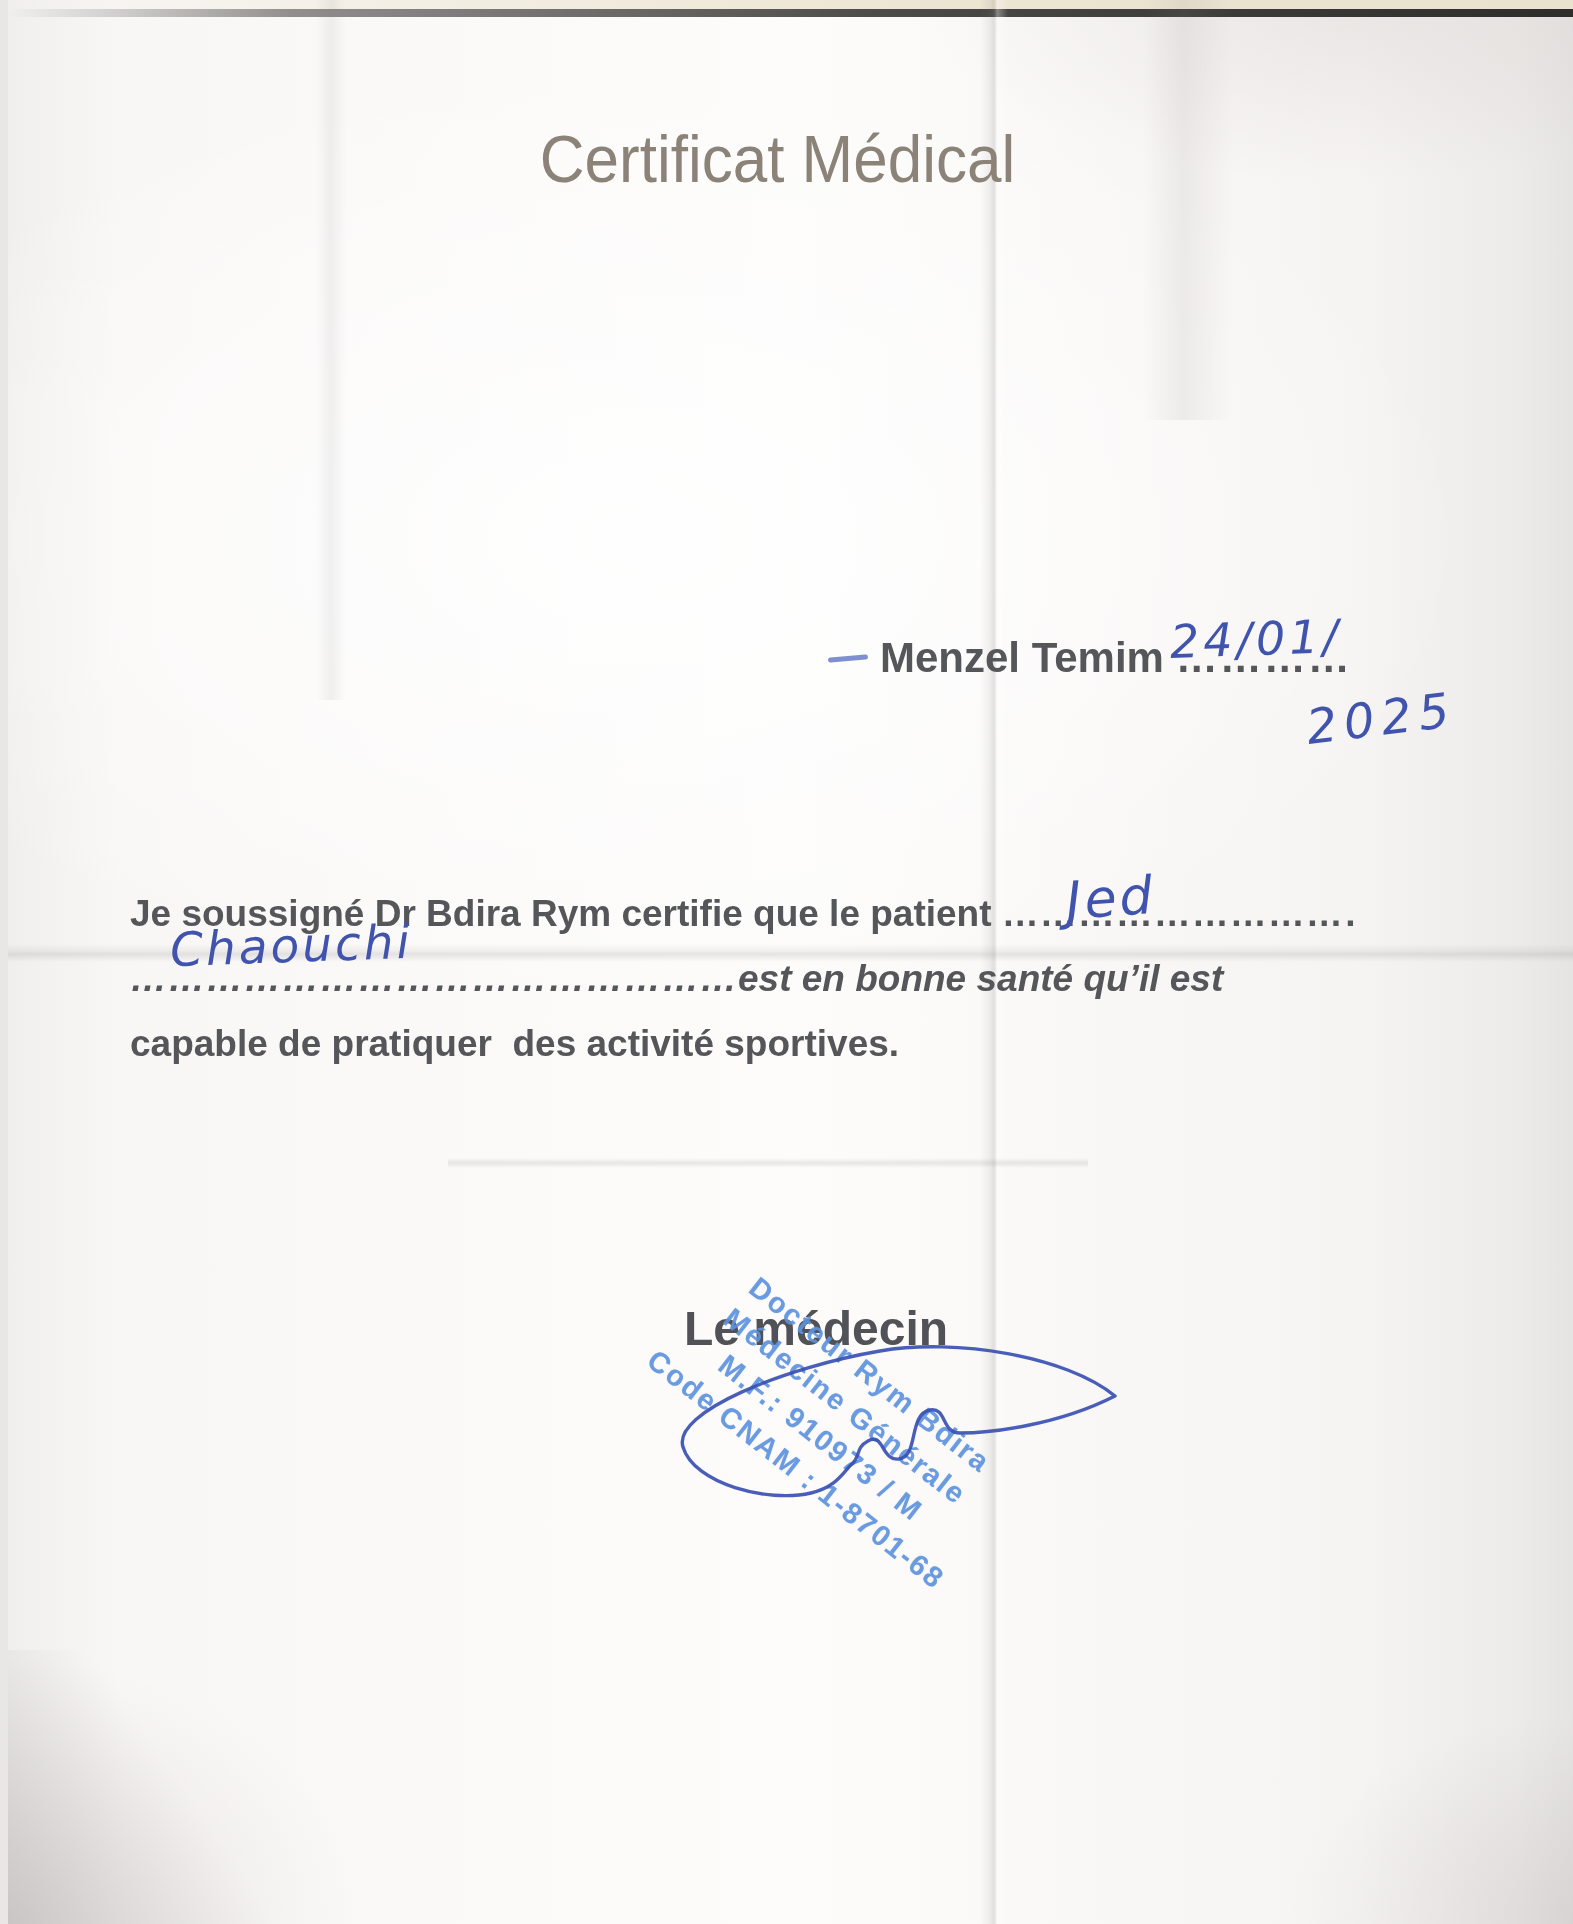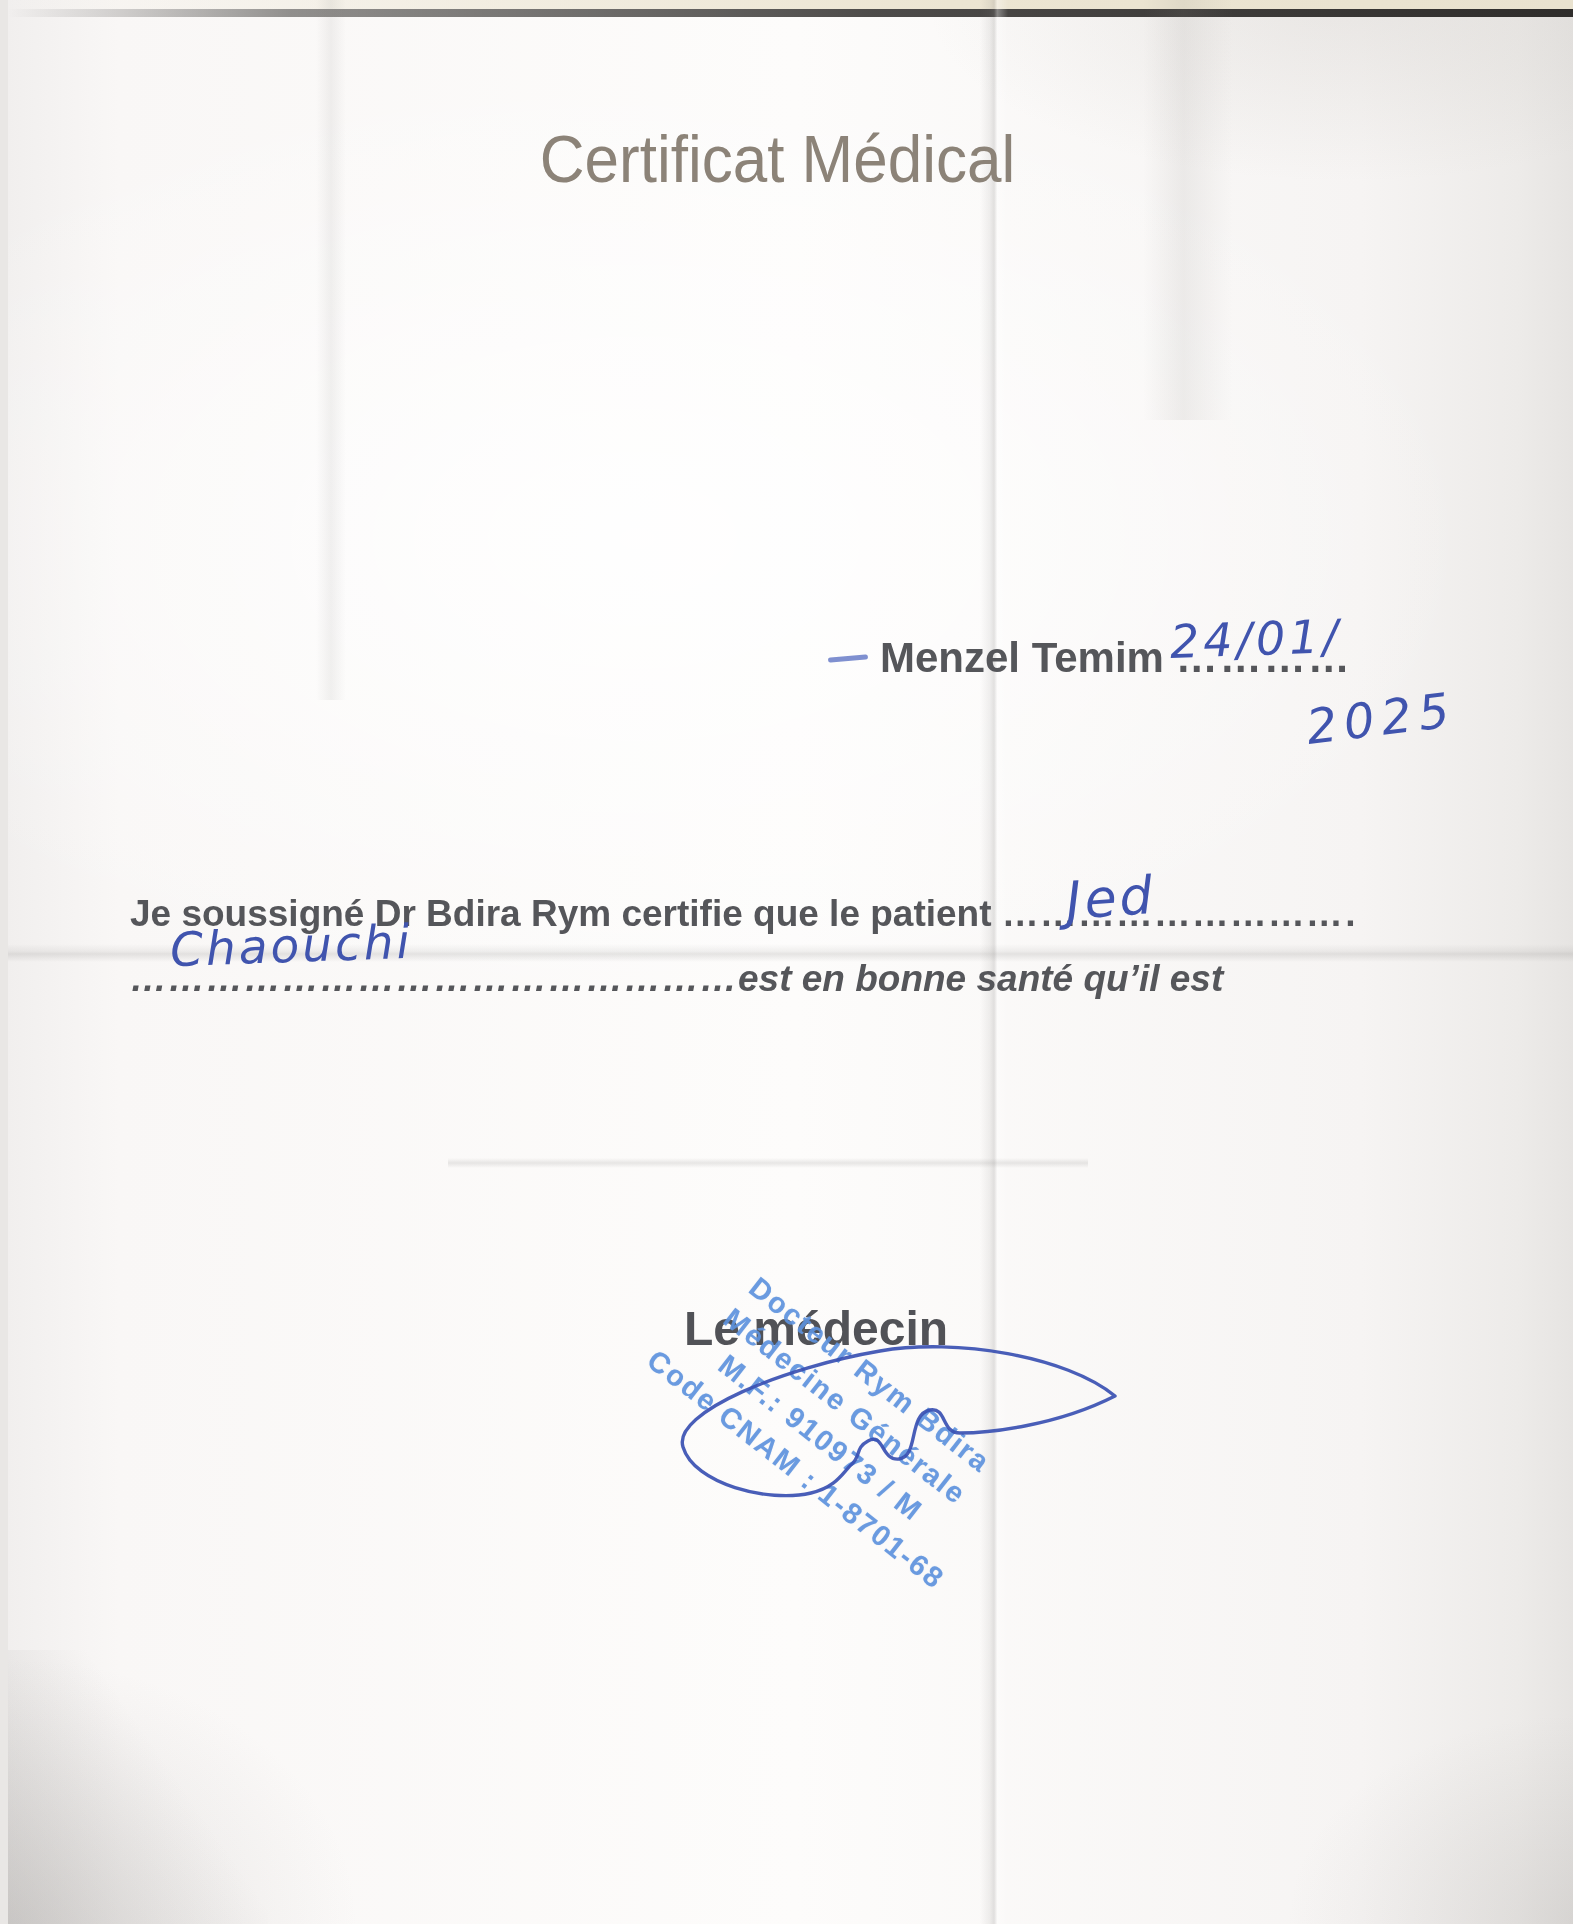--- a/index.html
+++ b/index.html
@@ -106,20 +106,21 @@
   <div class="dateline gray-bold"><span>Menzel Temim </span><span class="dots">………………</span></div>
   <div class="hand" id="hand-date">24/01/</div>
   <div class="hand" id="hand-year">2025</div>
 
   <div class="bodyline gray-bold" id="line1"><span>Je soussigné Dr Bdira Rym certifie que le patient </span><span class="dots">……………………………………</span></div>
   <div class="hand" id="hand-first">Jed</div>
 
   <div class="bodyline gray-bold" id="line2"><span class="dots">…………………………………………</span><span>est en bonne santé qu’il est</span></div>
   <div class="hand" id="hand-last">Chaouchi</div>
 
+  <div class="bodyline gray-bold" id="line3"><span>capable de pratiquer  des activité sportives.</span></div>
 
   <div class="physician">Le médecin</div>
 
   <div class="stamp">
     <div>Docteur Rym Bdira</div>
     <div>Médecine Générale</div>
     <div>M.F.: 910973 / M</div>
     <div>Code CNAM : 1-8701-68</div>
   </div>
 

